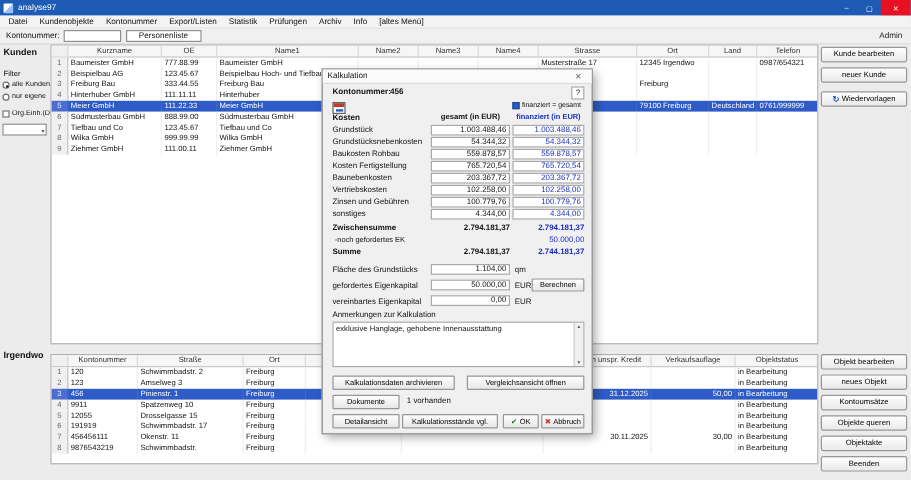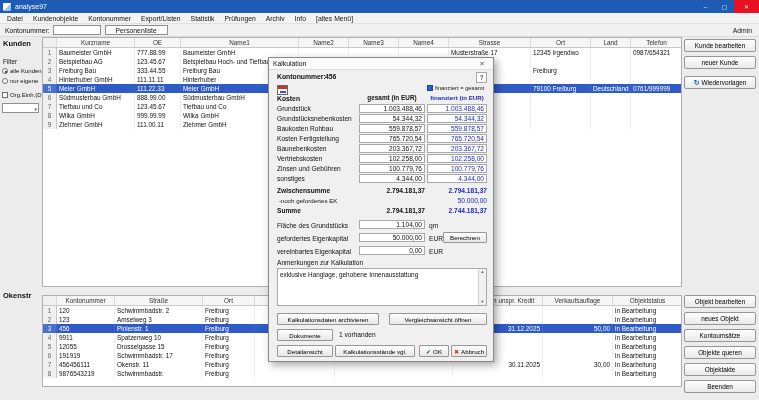--- a/index.html
+++ b/index.html
@@ -276,21 +276,21 @@
     </div>
 </div>
 
 <button class="pbtn side-btn" style="top:39px">Kunde bearbeiten</button>
 <button class="pbtn side-btn" style="top:56px">neuer Kunde</button>
 <button class="pbtn side-btn" style="top:76px">
   <span class="icon-refresh">↻</span>
   <span>Wiedervorlagen</span>
 </button>
 
-<span class="side-label" style="top:291px">Okenstr</span>
+<span class="side-label" style="top:291px">Irgendwo</span>
 
 <div class="gridtable" style="left:42px;top:295px;width:640px;height:92px">
   <div class="trow header">
     <div class="cell num"></div>
     <div class="cell ow-konto">Kontonummer</div>
     <div class="cell ow-str">Straße</div>
     <div class="cell ow-ort">Ort</div>
     <div class="cell ow-eig">Eigentümer1</div>
     <div class="cell ow-fill"></div>
     <div class="cell ow-abl">Ablaufdatum unspr. Kredit</div>

